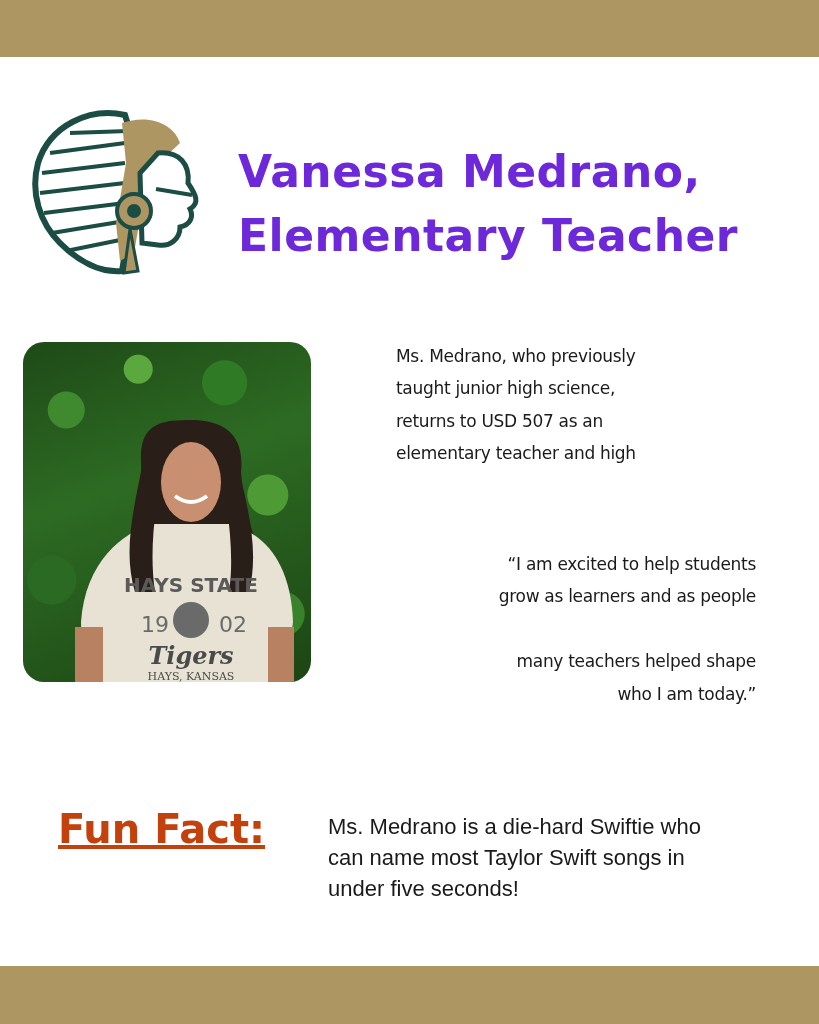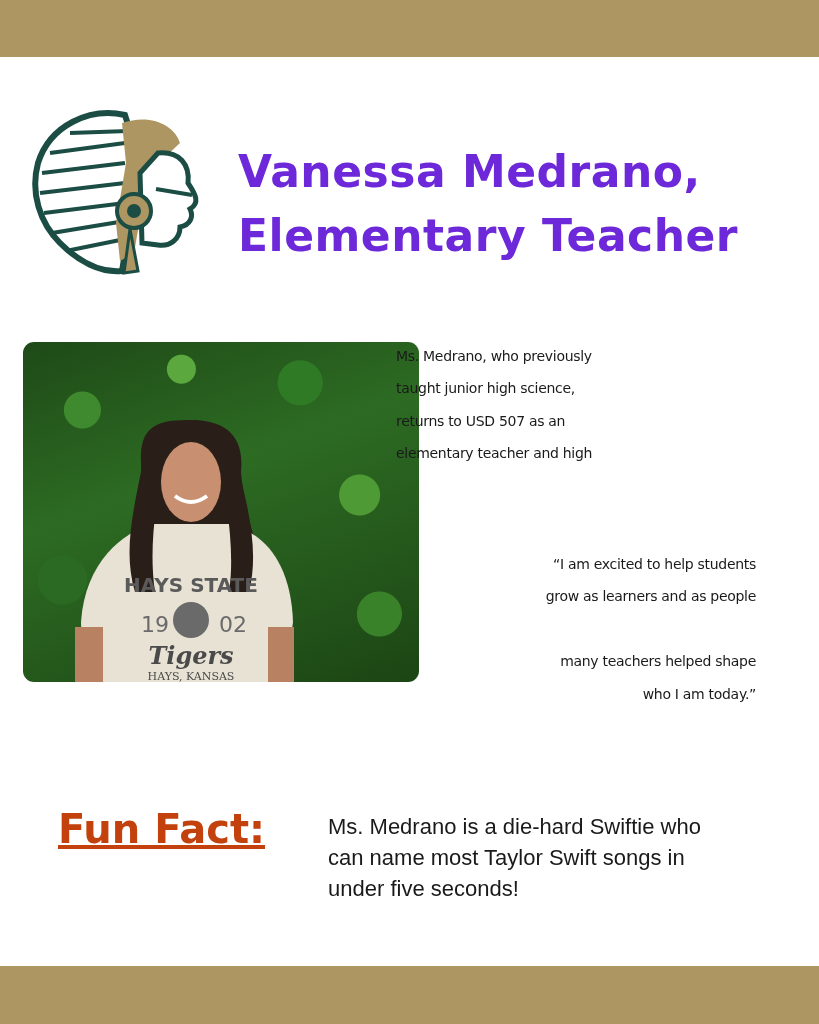--- a/index.html
+++ b/index.html
@@ -14,36 +14,36 @@
 
   .logo { position: absolute; left: 30px; top: 103px; width: 178px; height: 176px; }
 
   .title {
     position: absolute; left: 238px; top: 140px; width: 580px;
     color: #6d28d9; font-family: "DejaVu Sans", sans-serif; font-weight: bold;
     font-size: 44px; line-height: 64px; letter-spacing: 0.5px; margin: 0;
   }
 
   .photo {
-    position: absolute; left: 23px; top: 342px; width: 396px; height: 340px;
-    border-radius: 11px; overflow: hidden;
+    position: absolute; left: 23px; top: 342px; width: 288px; height: 340px;
+    border-radius: 21px; overflow: hidden;
     background:
       radial-gradient(circle at 15% 20%, #3f8a2e 0 18px, transparent 19px),
       radial-gradient(circle at 70% 12%, #2f7a24 0 22px, transparent 23px),
       radial-gradient(circle at 85% 45%, #4e9a35 0 20px, transparent 21px),
       radial-gradient(circle at 10% 70%, #2b6a22 0 24px, transparent 25px),
       radial-gradient(circle at 90% 80%, #3a8229 0 22px, transparent 23px),
       radial-gradient(circle at 40% 8%, #5aa83e 0 14px, transparent 15px),
       linear-gradient(160deg, #1e4a17 0%, #2d6b23 40%, #1c4514 100%);
   }
   .photo svg { position: absolute; left: 0; top: 0; }
 
   .bio {
     position: absolute; left: 396px; top: 340px; width: 360px;
-    font-family: "DejaVu Sans", sans-serif; font-size: 14px; line-height: 32.4px;
+    font-family: "DejaVu Sans", sans-serif; font-size: 17px; line-height: 32.4px;
     color: #1a1a1a; margin: 0; letter-spacing: -0.3px;
   }
   .quote { top: 548px; text-align: right; }
 
   .funfact-label {
     position: absolute; left: 58px; top: 806px;
     font-family: "DejaVu Sans", sans-serif; font-weight: bold; font-size: 40px;
     color: #c2410c; margin: 0; letter-spacing: 0; text-decoration: underline;
   }
   .funfact-text {

